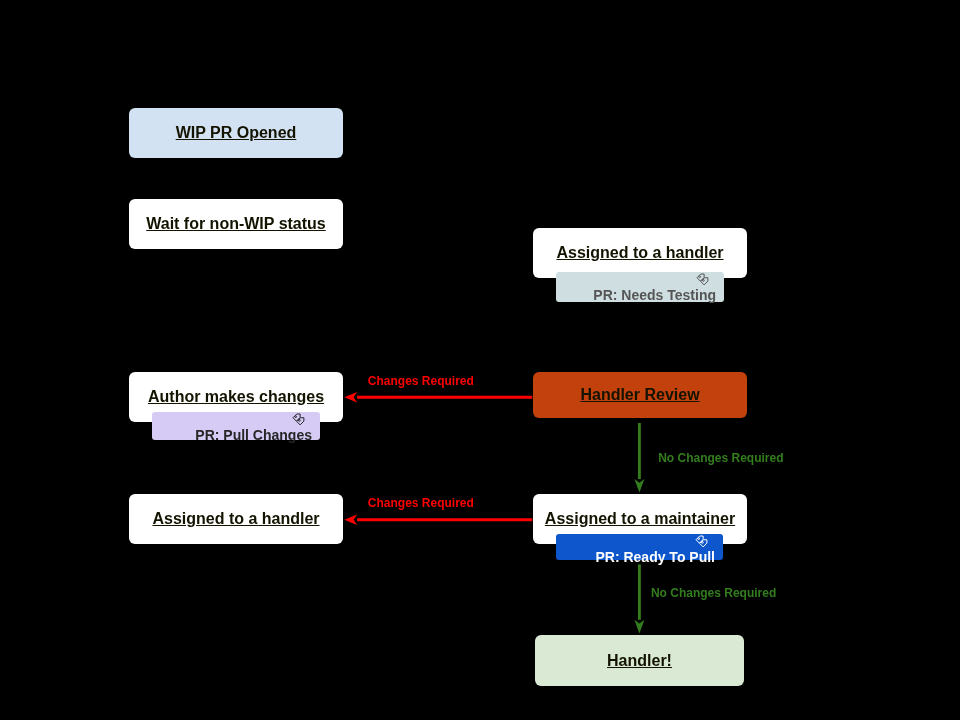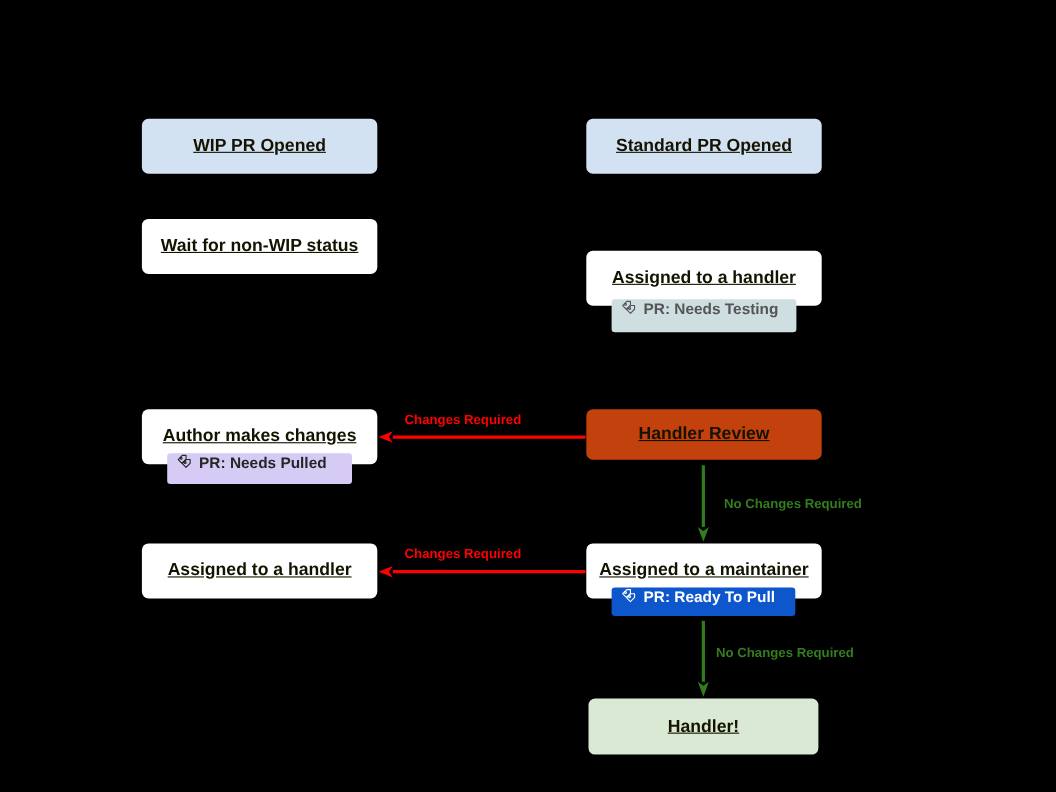--- a/index.html
+++ b/index.html
@@ -3,22 +3,22 @@
 <meta charset="utf-8">
 <style>
   html,body{margin:0;padding:0;}
   body{width:960px;height:720px;background:#000000;overflow:hidden;
        font-family:"Liberation Sans",sans-serif;}
   #stage{position:relative;width:960px;height:720px;}
   svg#edges{position:absolute;left:0;top:0;width:960px;height:720px;overflow:visible;}
   .node{position:absolute;border-radius:6px;box-sizing:border-box;}
   .node-label{position:absolute;left:0;right:0;top:50%;transform:translateY(-50%);
         text-align:center;font-weight:bold;font-size:16px;line-height:18px;color:#131300;text-decoration:underline;}
-  .badge{position:absolute;box-sizing:border-box;display:flex;align-items:flex-start;
-         font-weight:bold;font-size:14px;white-space:nowrap;border-radius:3px;padding:0 8px;}
+  .badge{position:absolute;box-sizing:border-box;display:flex;align-items:flex-end;
+         font-weight:bold;font-size:14px;white-space:nowrap;border-radius:3px;padding:0 8px;flex-direction:column;}
   .badge .tag{flex:0 0 auto;margin-right:6px;display:block;}
   .edgelabel{position:absolute;font-weight:bold;font-size:12px;white-space:nowrap;line-height:1;}
 </style>
 </head>
 <body>
 
 <div id="stage">
 <svg id="edges">
       <g>
         <path d="M 532.3 397.3 L 357.1 397.3" stroke="#ff0000" stroke-width="2.9" fill="none"></path>
@@ -32,23 +32,20 @@
         <path d="M 532.3 519.7 L 357.1 519.7" stroke="#ff0000" stroke-width="2.9" fill="none"></path>
         <path d="M 344.3 519.7 L 357.1 514.5 L 353.6 519.7 L 357.1 524.9000000000001 Z" fill="#ff0000"></path>
       </g>
       <g>
         <path d="M 639.4 564.4 L 639.4 619.8" stroke="#337d1e" stroke-width="2.9" fill="none"></path>
         <path d="M 639.4 633.4 L 634.4 619.8 L 639.4 623.5 L 644.4 619.8 Z" fill="#337d1e"></path>
       </g>
     </svg>
 <div class="node" style="left:129px;top:108px;width:214px;height:50px;background:#d3e2f2">
   <div class="node-label">WIP PR Opened</div>
-</div>
-<div class="node" style="left:533px;top:108px;width:214px;height:50px;background:#d3e2f2">
-  <div class="node-label">Standard PR Opened</div>
 </div>
 <div class="node" style="left:129px;top:199px;width:214px;height:50px;background:#ffffff">
   <div class="node-label">Wait for non-WIP status</div>
 </div>
 <div class="node" style="left:533px;top:228px;width:214px;height:50px;background:#ffffff">
   <div class="node-label">Assigned to a handler</div>
 </div>
 <div class="node" style="left:129px;top:372px;width:214px;height:50px;background:#ffffff">
   <div class="node-label">Author makes changes</div>
 </div>
@@ -81,21 +78,21 @@
   <span>
         <svg class="tag" width="15" height="15" viewBox="0 0 24 24" aria-hidden="true">
           <g fill="none" stroke="#262626" stroke-width="1.6" stroke-linejoin="round">
             <path d="M3.2 9.2 L9.2 3.2 L14.6 3.2 L14.6 8.6 L8.6 14.6 Z"></path>
             <circle cx="7.4" cy="7.4" r="1.4"></circle>
             <path d="M9.2 15.2 L15.2 9.2 L20.6 9.2 L20.6 14.6 L14.6 20.6 Z"></path>
             <circle cx="13.4" cy="13.4" r="1.4"></circle>
           </g>
         </svg>
       </span>
-  <span>PR: Needs Pulled</span>
+  <span>PR: Pull Changes</span>
 </div>
 <div class="badge" style="left:556px;top:534px;width:167px;height:26px;background:#0d56cc;color:#ffffff">
   <span>
         <svg class="tag" width="15" height="15" viewBox="0 0 24 24" aria-hidden="true">
           <g fill="none" stroke="#ffffff" stroke-width="1.6" stroke-linejoin="round">
             <path d="M3.2 9.2 L9.2 3.2 L14.6 3.2 L14.6 8.6 L8.6 14.6 Z"></path>
             <circle cx="7.4" cy="7.4" r="1.4"></circle>
             <path d="M9.2 15.2 L15.2 9.2 L20.6 9.2 L20.6 14.6 L14.6 20.6 Z"></path>
             <circle cx="13.4" cy="13.4" r="1.4"></circle>
           </g>

